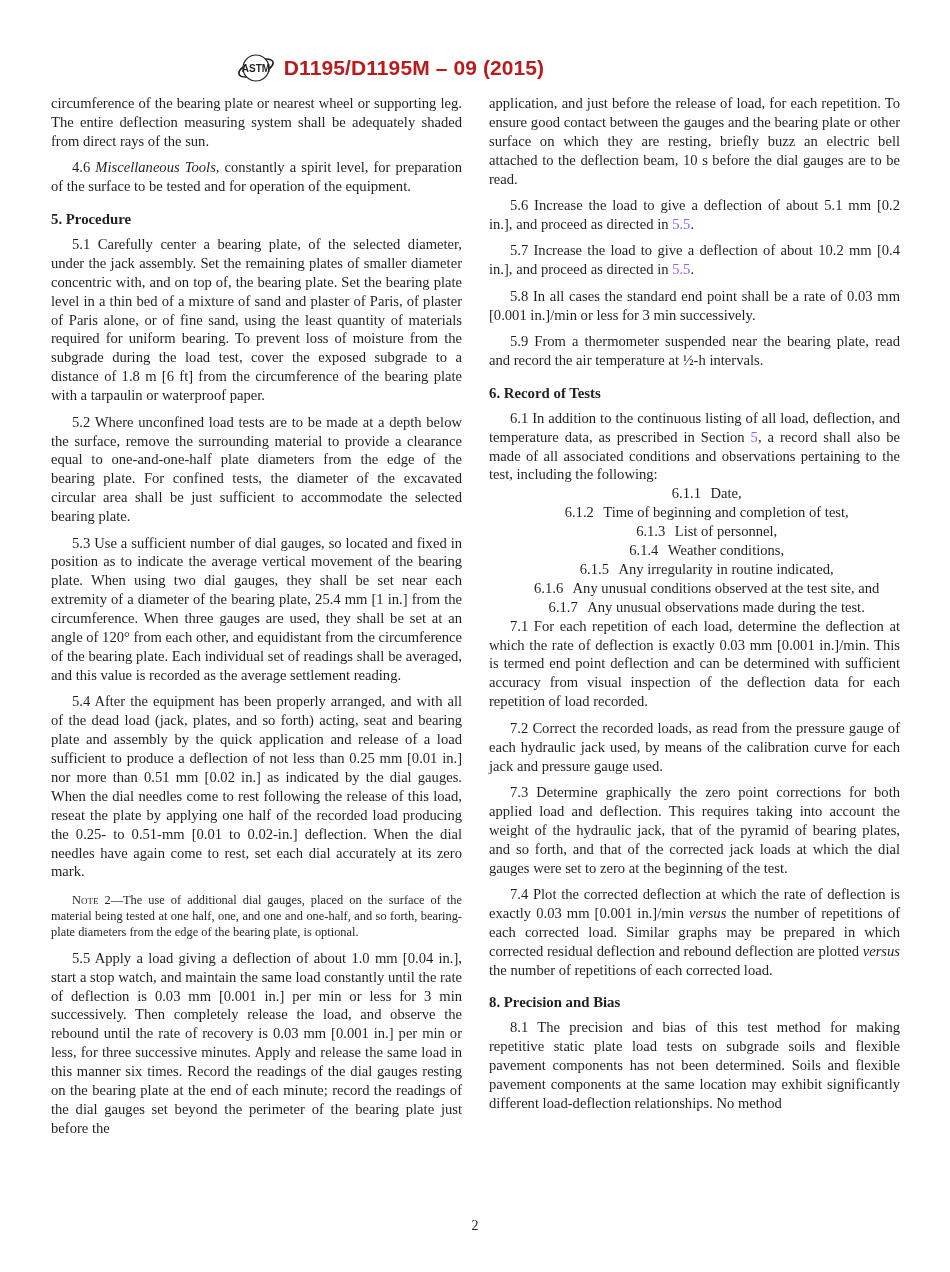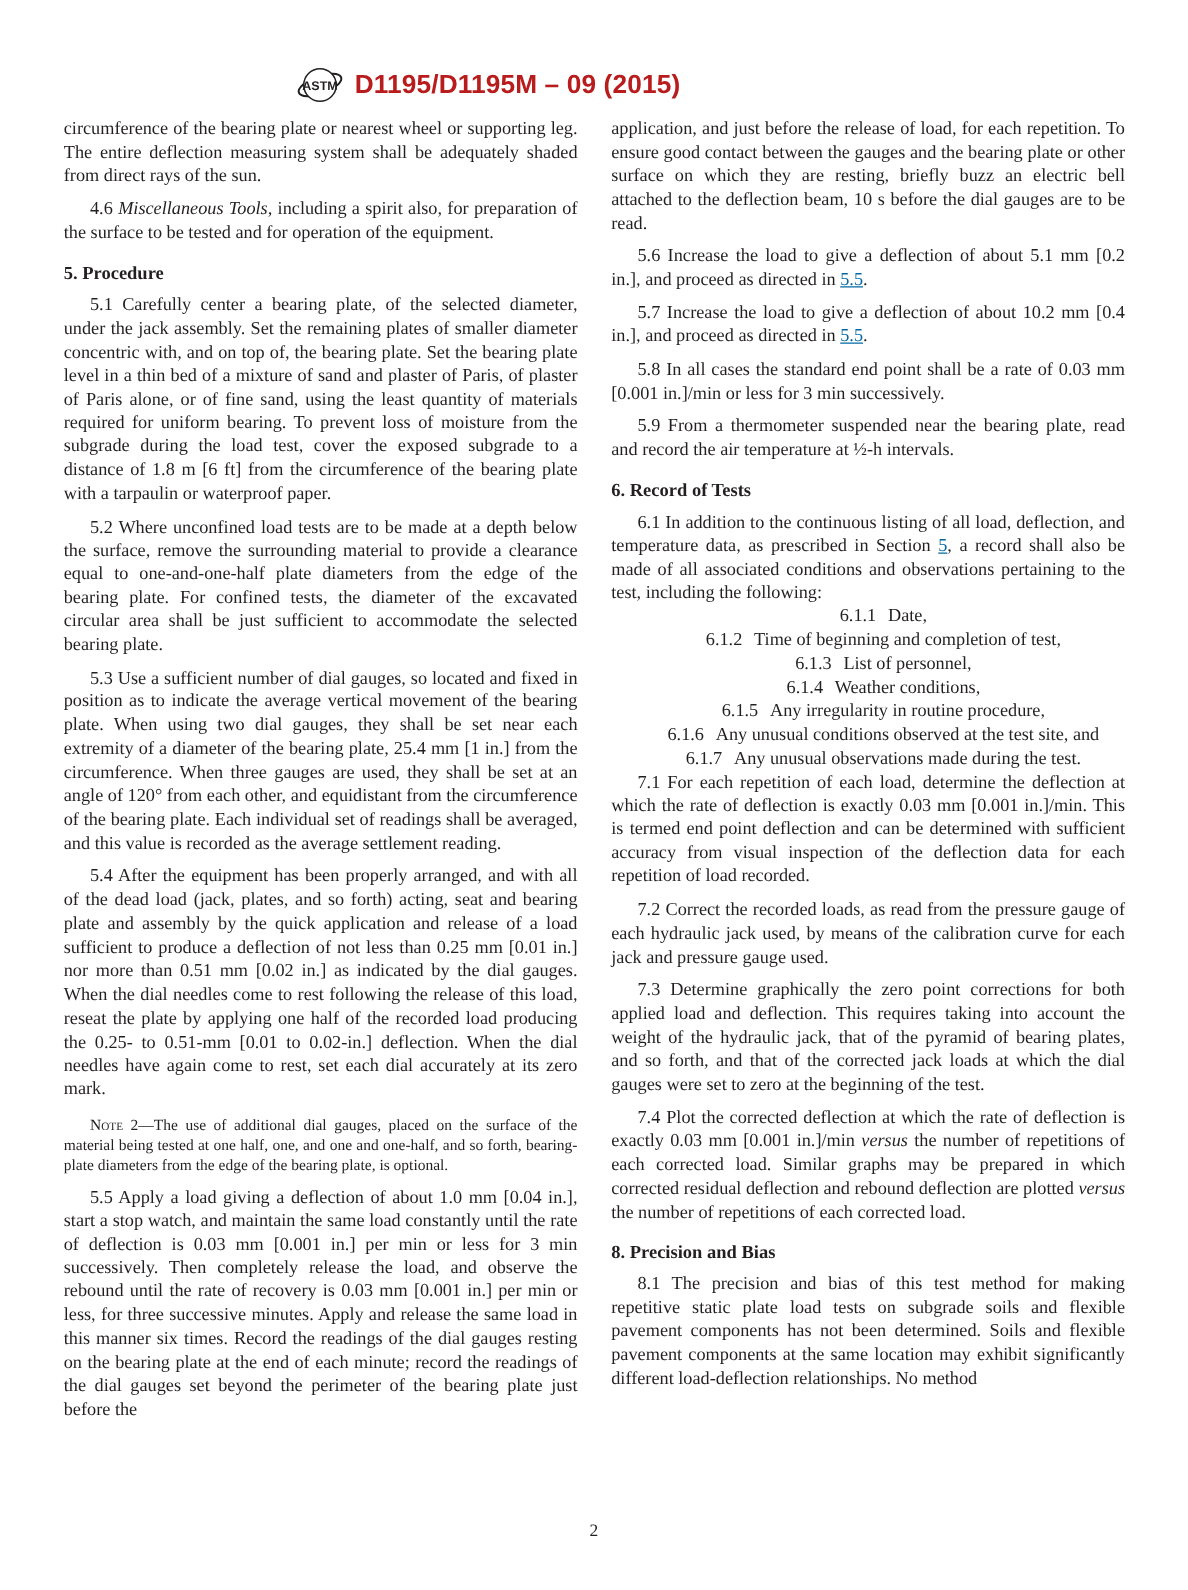--- a/index.html
+++ b/index.html
@@ -15,41 +15,41 @@
     .col.left { left: 51px; }
     .col.right { left: 489px; }
     .col p { margin: 0 0 7.5px 0; text-indent: 21px; }
     .col p.cont { text-indent: 0; }
     .col h2 { margin: 14px 0 6px 0; font-size: 14.8px; font-weight: bold; text-indent: 0; line-height: 18.9px; text-align: left; }
     .col h2:first-child { margin-top: 0; }
     .col .note { font-size: 12.4px; line-height: 15.8px; text-indent: 21px; margin: 12px 0 8px 0; }
     .note .smallcaps { font-variant: small-caps; }
     .list-item { margin: 0; text-indent: 0; padding-left: 15px; text-align: center; white-space: nowrap; }
     .list-item .num { display: inline-block; min-width: 48px; }
-    .xref { color: #0369a1; text-decoration: underline; }
+    .xref { color: #8b5cf6; }
     .page-number { position: absolute; top: 1218px; left: 0; width: 950px; text-align: center; font-size: 14px; }
     i { font-style: italic; }
   </style>
 </head>
 <body>
 
 <div class="header">
   <span class="logo">
     <svg width="40" height="34" viewBox="0 0 40 34">
       <ellipse cx="20" cy="17" rx="18" ry="7" fill="none" stroke="#231f20" stroke-width="1.6" transform="rotate(-20 20 17)"></ellipse>
       <circle cx="20" cy="17" r="13" fill="#ffffff" stroke="#231f20" stroke-width="1.2"></circle>
       <text x="20" y="21" text-anchor="middle" font-family="Liberation Sans, sans-serif" font-size="10" font-weight="bold" fill="#231f20">ASTM</text>
     </svg>
   </span>
   <span class="header-title">D1195/D1195M – 09 (2015)</span>
 </div>
 
 <div class="col left">
   <p class="cont">circumference of the bearing plate or nearest wheel or supporting leg. The entire deflection measuring system shall be adequately shaded from direct rays of the sun.</p>
-  <p><span>4.6</span> <i>Miscellaneous Tools,</i><span> including a spirit also, for preparation of the surface to be tested and for operation of the equipment.</span></p>
+  <p><span>4.6</span> <i>Miscellaneous Tools,</i><span> constantly a spirit level, for preparation of the surface to be tested and for operation of the equipment.</span></p>
   <h2>5. Procedure</h2>
   <p>5.1 Carefully center a bearing plate, of the selected diameter, under the jack assembly. Set the remaining plates of smaller diameter concentric with, and on top of, the bearing plate. Set the bearing plate level in a thin bed of a mixture of sand and plaster of Paris, of plaster of Paris alone, or of fine sand, using the least quantity of materials required for uniform bearing. To prevent loss of moisture from the subgrade during the load test, cover the exposed subgrade to a distance of 1.8 m [6 ft] from the circumference of the bearing plate with a tarpaulin or waterproof paper.</p>
   <p>5.2 Where unconfined load tests are to be made at a depth below the surface, remove the surrounding material to provide a clearance equal to one-and-one-half plate diameters from the edge of the bearing plate. For confined tests, the diameter of the excavated circular area shall be just sufficient to accommodate the selected bearing plate.</p>
   <p>5.3 Use a sufficient number of dial gauges, so located and fixed in position as to indicate the average vertical movement of the bearing plate. When using two dial gauges, they shall be set near each extremity of a diameter of the bearing plate, 25.4 mm [1 in.] from the circumference. When three gauges are used, they shall be set at an angle of 120° from each other, and equidistant from the circumference of the bearing plate. Each individual set of readings shall be averaged, and this value is recorded as the average settlement reading.</p>
   <p>5.4 After the equipment has been properly arranged, and with all of the dead load (jack, plates, and so forth) acting, seat and bearing plate and assembly by the quick application and release of a load sufficient to produce a deflection of not less than 0.25 mm [0.01 in.] nor more than 0.51 mm [0.02 in.] as indicated by the dial gauges. When the dial needles come to rest following the release of this load, reseat the plate by applying one half of the recorded load producing the 0.25- to 0.51-mm [0.01 to 0.02-in.] deflection. When the dial needles have again come to rest, set each dial accurately at its zero mark.</p>
   <p class="note"><span class="smallcaps">Note 2</span><span>—The use of additional dial gauges, placed on the surface of the material being tested at one half, one, and one and one-half, and so forth, bearing-plate diameters from the edge of the bearing plate, is optional.</span></p>
   <p>5.5 Apply a load giving a deflection of about 1.0 mm [0.04 in.], start a stop watch, and maintain the same load constantly until the rate of deflection is 0.03 mm [0.001 in.] per min or less for 3 min successively. Then completely release the load, and observe the rebound until the rate of recovery is 0.03 mm [0.001 in.] per min or less, for three successive minutes. Apply and release the same load in this manner six times. Record the readings of the dial gauges resting on the bearing plate at the end of each minute; record the readings of the dial gauges set beyond the perimeter of the bearing plate just before the</p>
 </div>
 
 <div class="col right">
@@ -58,21 +58,21 @@
   <p><span>5.7 Increase the load to give a deflection of about 10.2 mm [0.4 in.], and proceed as directed in </span><a class="xref">5.5</a><span>.</span></p>
   <p>5.8 In all cases the standard end point shall be a rate of 0.03 mm [0.001 in.]/min or less for 3 min successively.</p>
   <p>5.9 From a thermometer suspended near the bearing plate, read and record the air temperature at ½-h intervals.</p>
   <h2>6. Record of Tests</h2>
   <p style="margin-bottom:0"><span>6.1 In addition to the continuous listing of all load, deflection, and temperature data, as prescribed in Section </span><a class="xref">5</a><span>, a record shall also be made of all associated conditions and observations pertaining to the test, including the following:</span></p>
   <div>
     <div class="list-item"><span class="num">6.1.1</span><span>Date,</span></div>
     <div class="list-item"><span class="num">6.1.2</span><span>Time of beginning and completion of test,</span></div>
     <div class="list-item"><span class="num">6.1.3</span><span>List of personnel,</span></div>
     <div class="list-item"><span class="num">6.1.4</span><span>Weather conditions,</span></div>
-    <div class="list-item"><span class="num">6.1.5</span><span>Any irregularity in routine procedure,</span></div>
+    <div class="list-item"><span class="num">6.1.5</span><span>Any irregularity in routine indicated,</span></div>
     <div class="list-item"><span class="num">6.1.6</span><span>Any unusual conditions observed at the test site, and</span></div>
     <div class="list-item"><span class="num">6.1.7</span><span>Any unusual observations made during the test.</span></div>
   </div>
   <p>7.1 For each repetition of each load, determine the deflection at which the rate of deflection is exactly 0.03 mm [0.001 in.]/min. This is termed end point deflection and can be determined with sufficient accuracy from visual inspection of the deflection data for each repetition of load recorded.</p>
   <p>7.2 Correct the recorded loads, as read from the pressure gauge of each hydraulic jack used, by means of the calibration curve for each jack and pressure gauge used.</p>
   <p>7.3 Determine graphically the zero point corrections for both applied load and deflection. This requires taking into account the weight of the hydraulic jack, that of the pyramid of bearing plates, and so forth, and that of the corrected jack loads at which the dial gauges were set to zero at the beginning of the test.</p>
   <p><span>7.4 Plot the corrected deflection at which the rate of deflection is exactly 0.03 mm [0.001 in.]/min </span><i>versus</i><span> the number of repetitions of each corrected load. Similar graphs may be prepared in which corrected residual deflection and rebound deflection are plotted </span><i>versus</i><span> the number of repetitions of each corrected load.</span></p>
   <h2>8. Precision and Bias</h2>
   <p>8.1 The precision and bias of this test method for making repetitive static plate load tests on subgrade soils and flexible pavement components has not been determined. Soils and flexible pavement components at the same location may exhibit significantly different load-deflection relationships. No method</p>
 </div>

